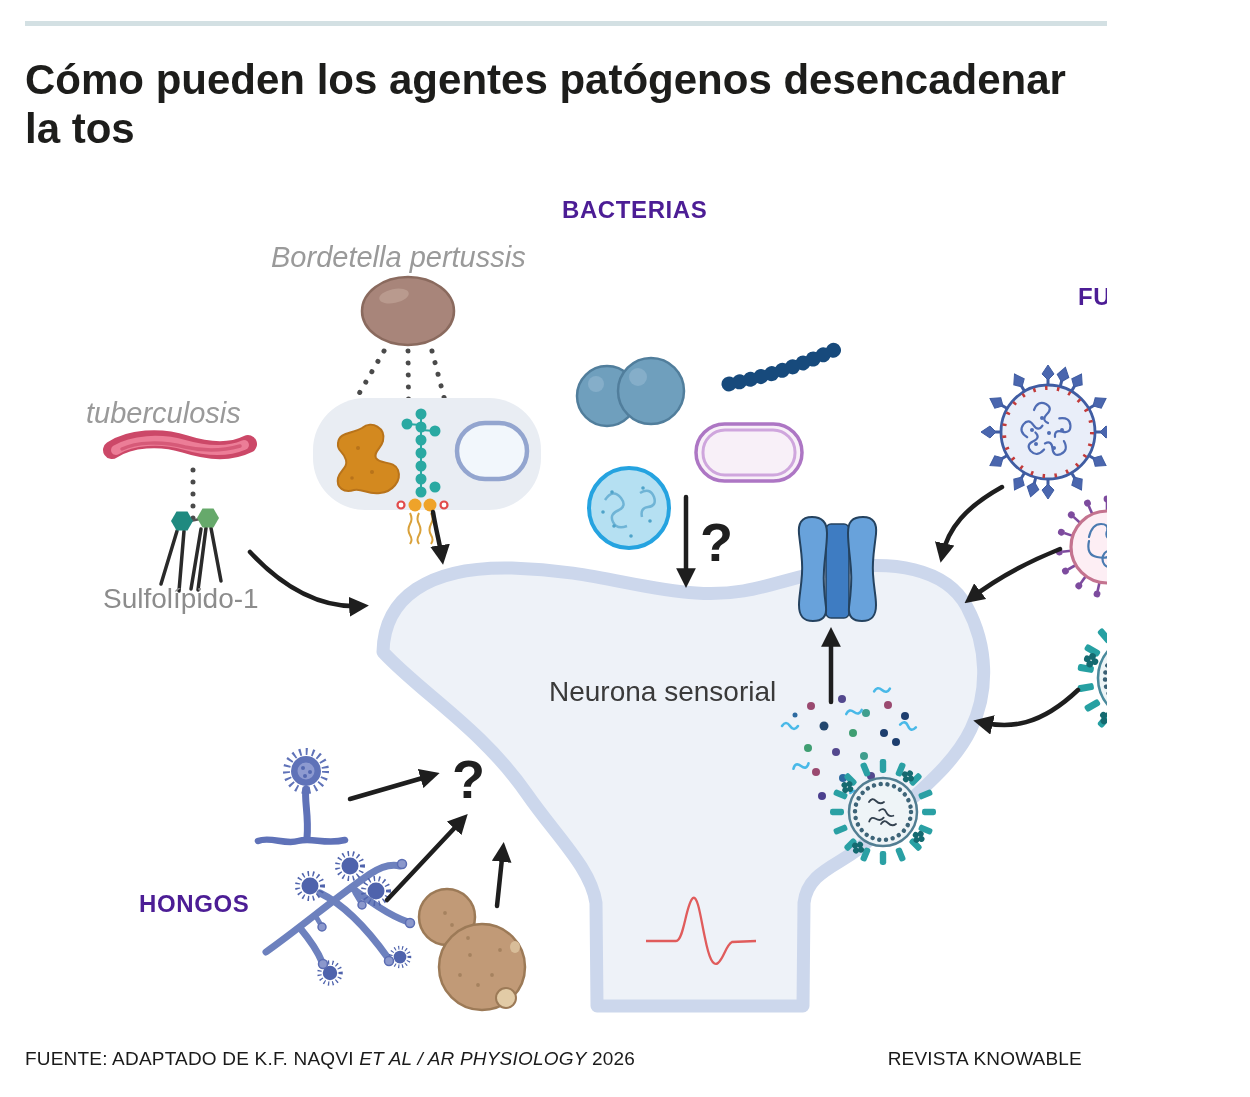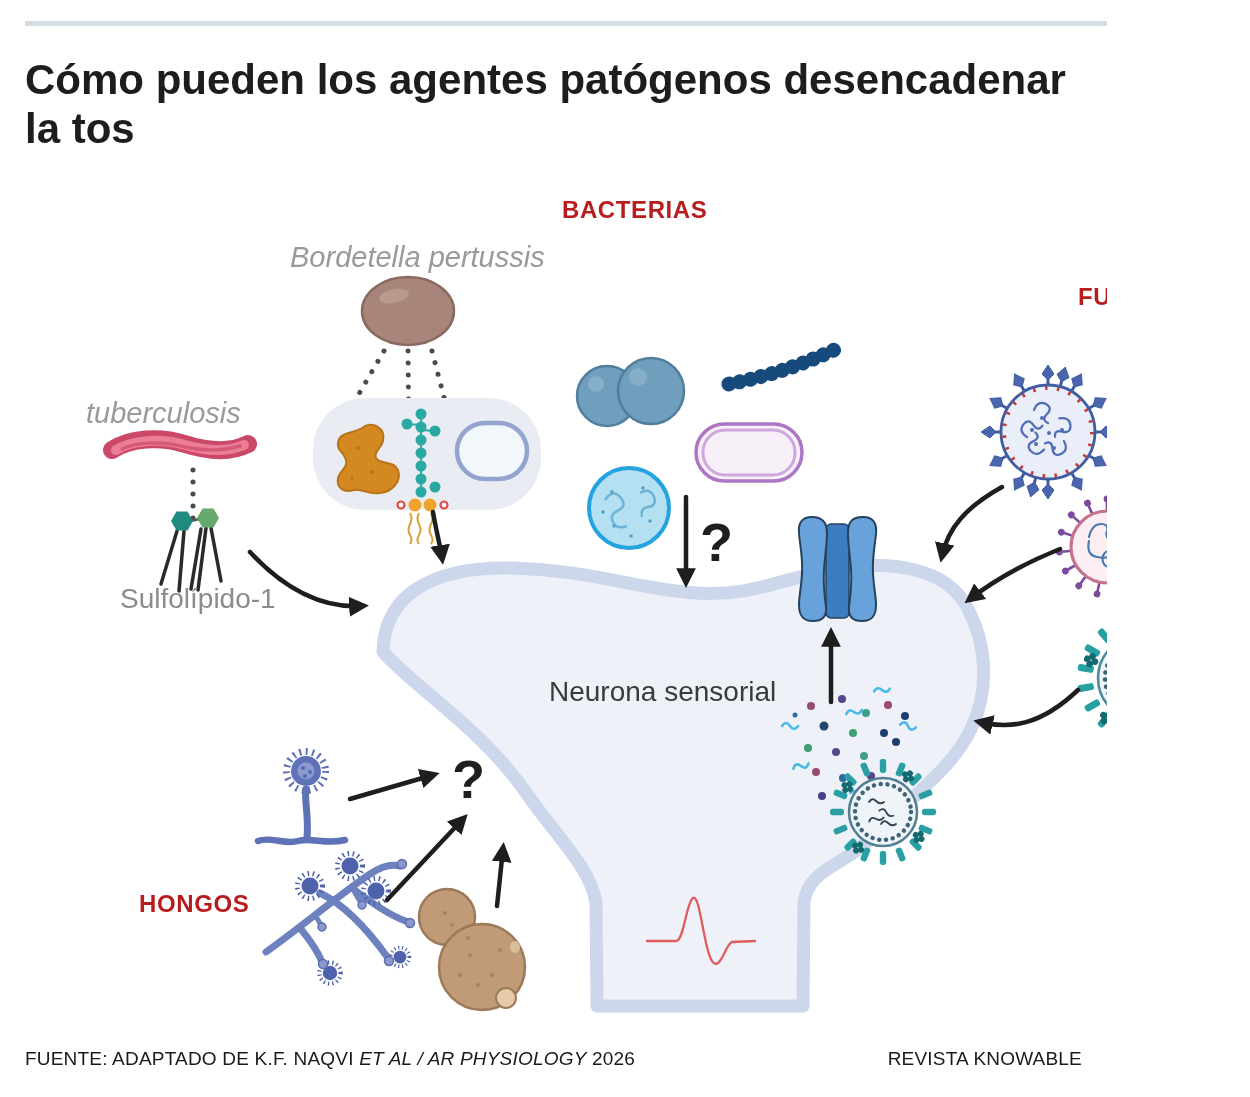--- a/index.html
+++ b/index.html
@@ -1,21 +1,21 @@
 <!DOCTYPE html>
 <html><head>
 <meta charset="utf-8">
 <style>
   html,body{margin:0;padding:0;background:#fff;}
   body{font-family:"Liberation Sans", sans-serif;}
   .canvas{position:relative;width:1107px;height:1097px;background:#fff;overflow:hidden;}
   .abs{position:absolute;}
   .accent-bar{left:25px;top:21px;width:1200px;height:5px;background:#d3e0e3;}
   .title{left:25px;top:56px;width:1215px;font-size:42px;line-height:1.16;font-weight:800;color:#1d1d1b;letter-spacing:0px;}
-  .section-label{font-size:24px;font-weight:800;color:#b91c1c;letter-spacing:0.6px;}
+  .section-label{font-size:24px;font-weight:800;color:#4c1d95;letter-spacing:0.6px;}
   .species{font-size:29px;font-style:italic;color:#9a9a9a;}
   .plain-gray{font-size:28px;color:#8c8c8c;}
   .neuron-label{font-size:28px;color:#3a3a3a;}
   .qmark{font-size:54px;font-weight:800;color:#1f1f1f;line-height:1;}
   .footer{top:1048px;font-size:19px;color:#1a1a1a;letter-spacing:0.2px;}
   .footer .it{font-style:italic;margin-top:25px;}
   svg{display:block;}
 </style>
 </head>
 <body>
@@ -403,26 +403,26 @@
 
   <h1 class="abs title" style="margin:0;">
     <span>Cómo pueden los agentes patógenos desencadenar</span><br>
     <span>la tos</span>
   </h1>
 
   <div class="abs section-label" style="left:562px;top:196px;">BACTERIAS</div>
   <div class="abs section-label" style="left:1078px;top:283px;">FUENTE</div>
   <div class="abs section-label" style="left:139px;top:890px;">HONGOS</div>
 
-  <div class="abs species" style="left:290px;top:241px;">Bordetella pertussis</div>
+  <div class="abs species" style="left:271px;top:241px;">Bordetella pertussis</div>
   <div class="abs species" style="left:86px;top:358px;line-height:1.28;">
     <br>
     <span>tuberculosis</span>
   </div>
-  <div class="abs plain-gray" style="left:120px;top:583px;">Sulfolípido-1</div>
+  <div class="abs plain-gray" style="left:103px;top:583px;">Sulfolípido-1</div>
   <div class="abs neuron-label" style="left:549px;top:676px;">Neurona sensorial</div>
 
   <div class="abs qmark" style="left:700px;top:515px;">?</div>
   <div class="abs qmark" style="left:452px;top:752px;">?</div>
 
   <div class="abs footer" style="left:25px;">
     <span>FUENTE: ADAPTADO DE K.F. NAQVI </span><span class="it">ET AL / AR PHYSIOLOGY</span><span> 2026</span>
   </div>
   <div class="abs footer" style="right:25px;text-align:center;">REVISTA KNOWABLE</div>
 

